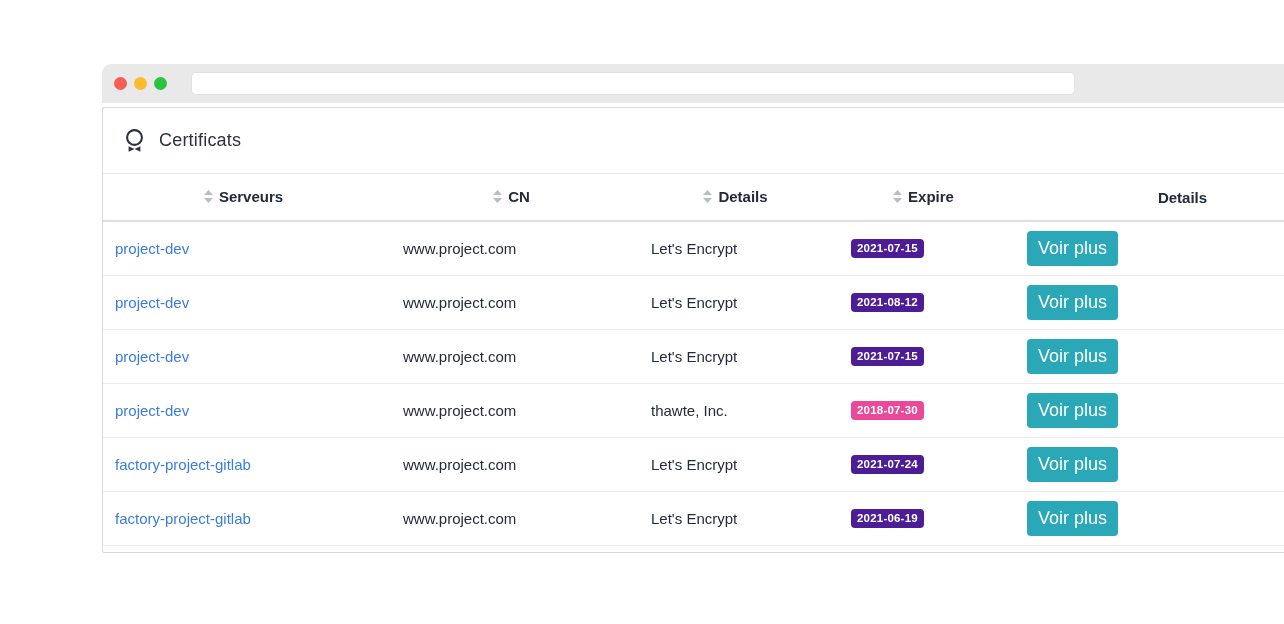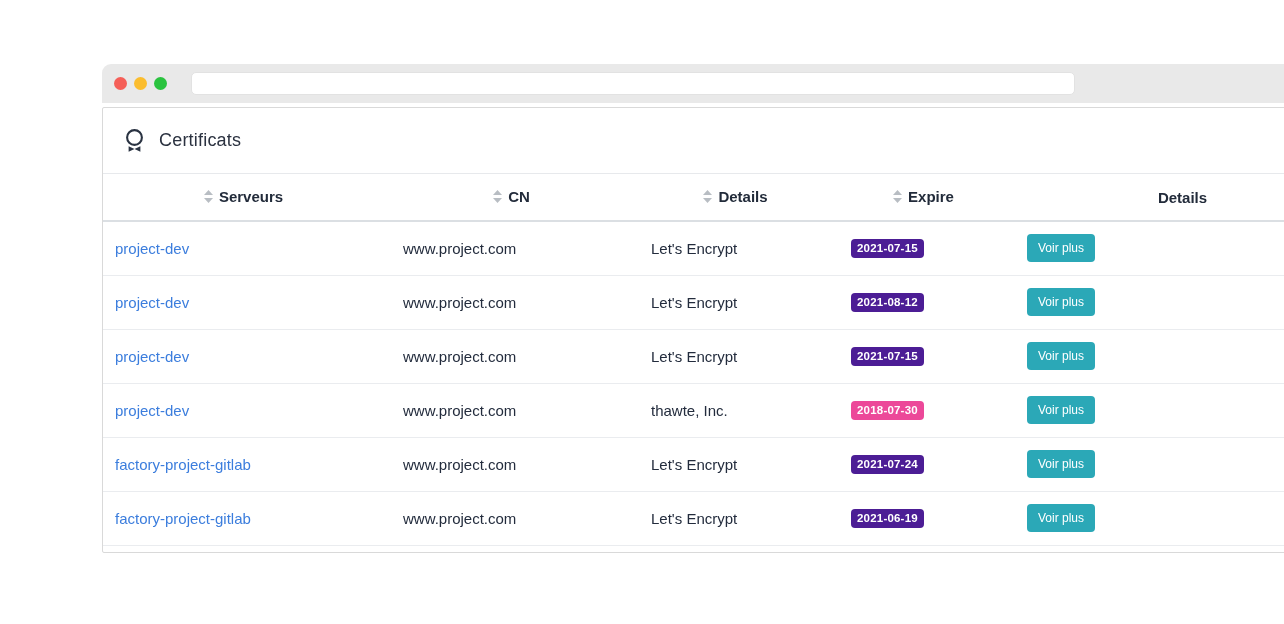--- a/index.html
+++ b/index.html
@@ -43,21 +43,21 @@
        white-space:nowrap; overflow:hidden;margin-top:8px; }
   a.server-link { color:#3b7ddd; text-decoration:none; }
 
   .badge { display:inline-block; background:#4c1d95; color:#fff;
            font-size:11.5px; font-weight:bold; padding:3px 6px 4px;
            border-radius:4px; letter-spacing:.2px; }
   .badge[data-status="expired"] { background:#ec4899; }
 
   .btn-info { background:#2ba8b7; color:#fff; border:none; border-radius:4px;
               font-family:"Liberation Sans", sans-serif;
-              font-size:12px; padding:7px 11px; cursor:pointer;text-align:center; }
+              font-size:18px; padding:7px 11px; cursor:pointer;text-align:center; }
 </style>
 </head>
 <body>
 
 <div class="browser-window">
 
   <div class="chrome">
     <div class="traffic">
       <span class="dot red"></span>
       <span class="dot yellow"></span>

